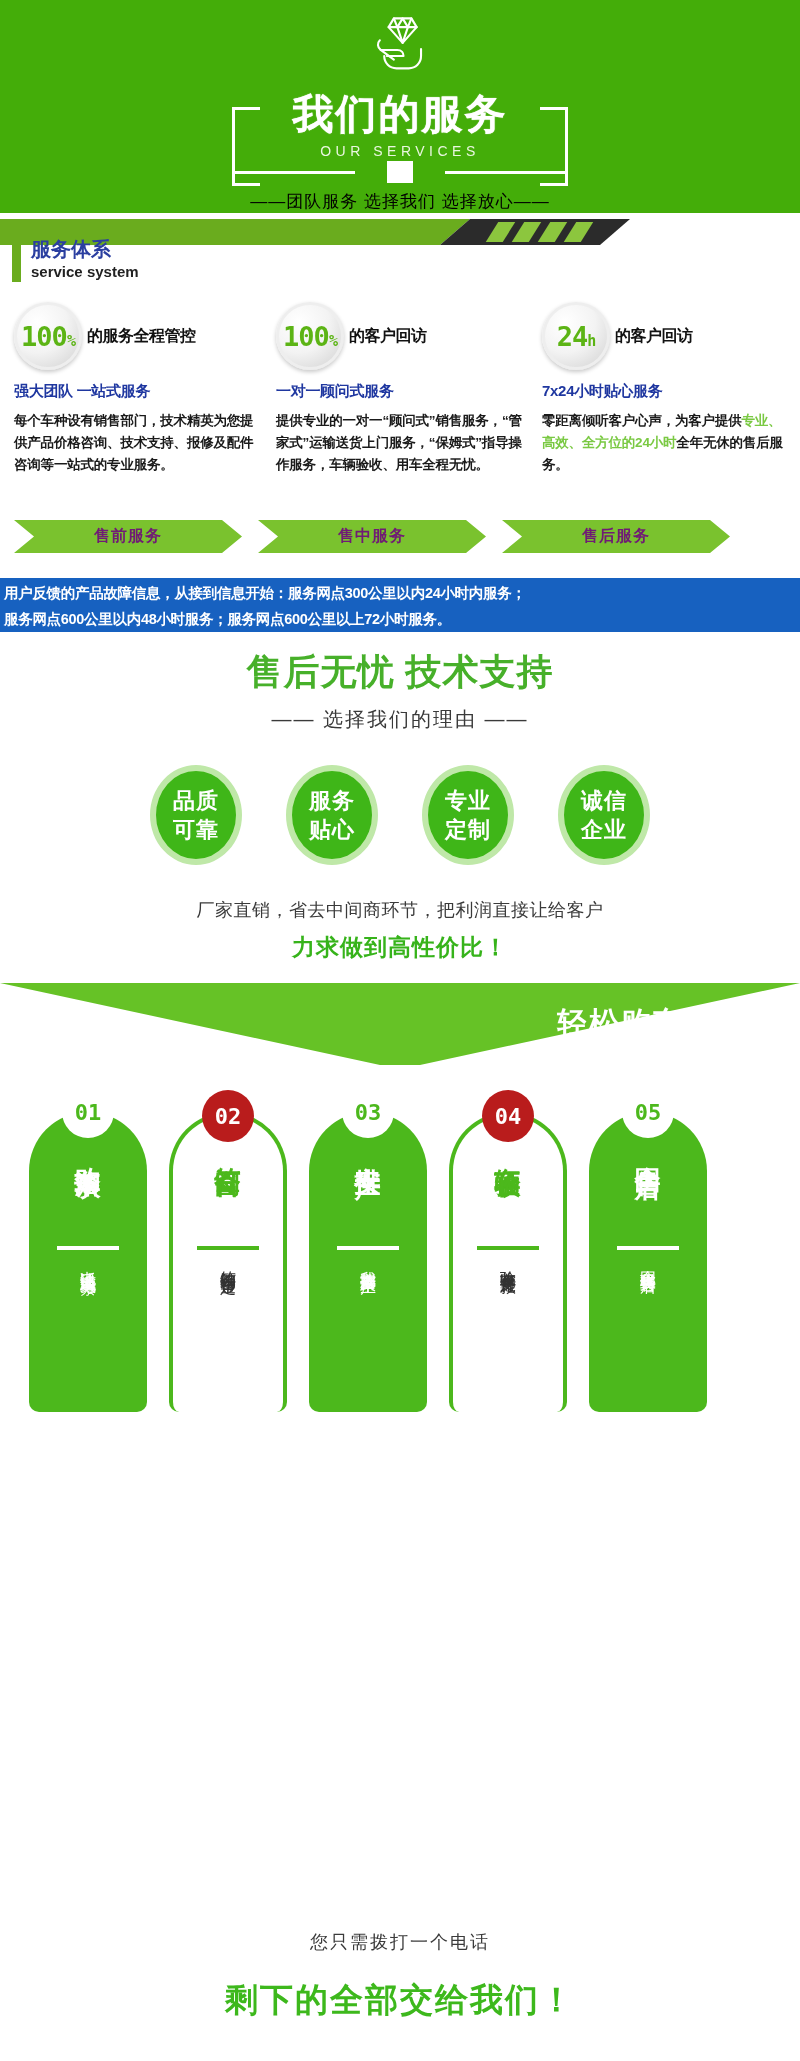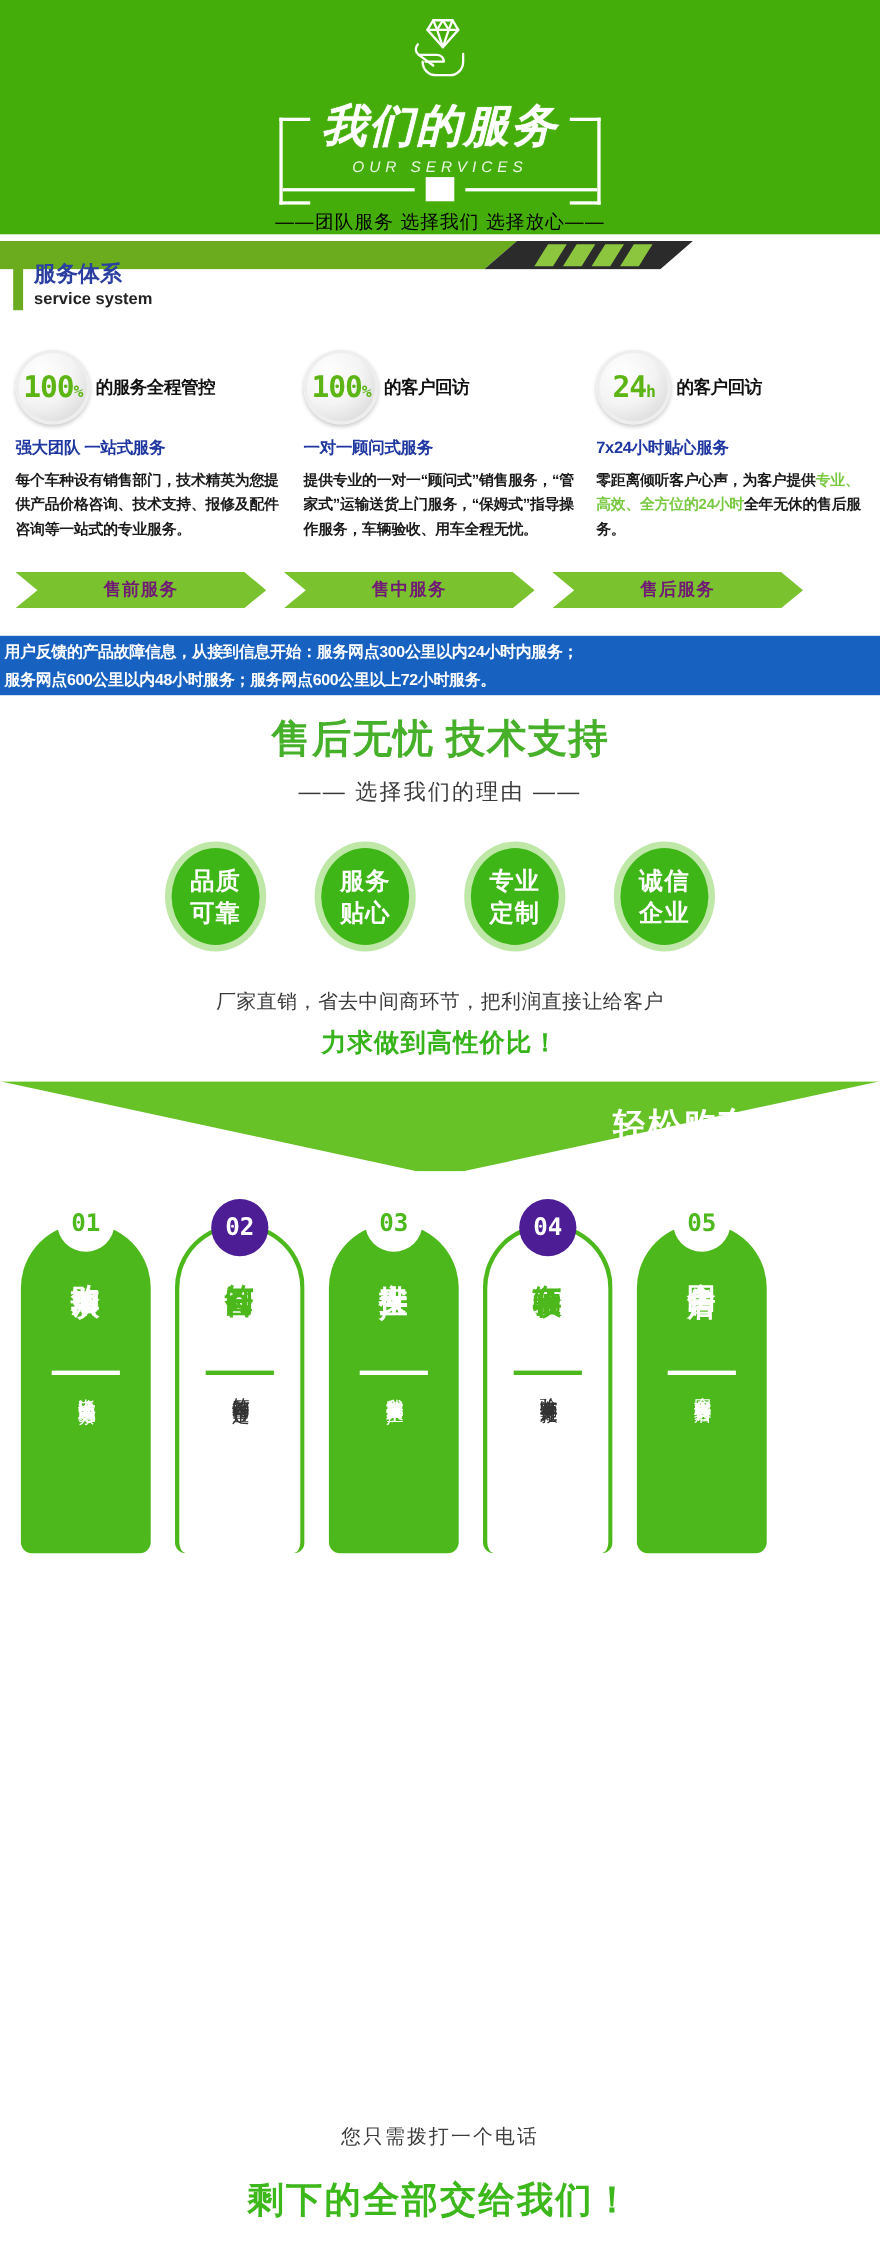--- a/index.html
+++ b/index.html
@@ -12,21 +12,21 @@
 
   
   .hero {
     position:absolute; left:0; top:0; width:800px; height:213px;
     background:#44ad09;
     display:flex; flex-direction:column; align-items:center;
   }
   .hero-icon { margin-top:14px; width:62px; height:74px; }
   .title-frame {
     position:relative; margin-top:4px;
-    width:292px; height:104px;font-style:italic;
+    width:336px; height:104px;
   }
   .title-frame .brL, .title-frame .brR {
     position:absolute; top:24px; width:28px; height:79px;
     border-top:3px solid #fff; border-bottom:3px solid #fff;
   }
   .title-frame .brL { left:0; border-left:3px solid #fff; }
   .title-frame .brR { right:0; border-right:3px solid #fff; }
   .title-frame .botL, .title-frame .botR {
     position:absolute; bottom:0; height:3px; background:#fff; width:120px;
   }
@@ -67,21 +67,21 @@
     transform:skewX(-32deg);
   }
 
   
   .sec-label { position:absolute; left:12px; top:238px; display:flex; gap:10px; }
   .sec-bar { width:9px; height:42px; background:#6aac1e; margin-top:2px; }
   .sec-cn { color:#2b3fa0; font-size:20px; font-weight:700; line-height:23px; }
   .sec-en { color:#222; font-size:15px; font-weight:700; line-height:19px; margin-top:1px; }
 
   
-  .cols { position:absolute; left:0; top:316px; width:800px; display:flex; }
+  .cols { position:absolute; left:0; top:300px; width:800px; display:flex; }
   .col { width:266px; padding:0 10px; }
   .col.c1 { padding-left:14px; }
   .badge-row { display:flex; align-items:center; height:72px; }
   .badge {
     width:68px; height:68px; border-radius:50%;
     background:radial-gradient(circle at 34% 30%, #ffffff 0%, #f3f3f3 46%, #dcdcdc 78%, #c9c9c9 100%);
     box-shadow:0 2px 4px rgba(0,0,0,.22), inset 0 0 0 3px #eee;
     display:flex; align-items:center; justify-content:center;
     flex:0 0 auto;
   }
@@ -139,39 +139,39 @@
     position:absolute; left:0; top:983px; width:800px; height:82px;
     background:#66c226;
     clip-path:polygon(0 0, 800px 0, 420px 82px, 380px 82px);
   }
   .bigarrow-label {
     position:absolute; left:0; top:1003px; width:800px; text-align:right;
     color:#fff; font-size:30px; font-weight:700; letter-spacing:2px;
   }
 
   
-  .steps { position:absolute; left:8px; top:1112px; width:764px; display:flex; gap:0; }
+  .steps { position:absolute; left:18px; top:1112px; width:764px; display:flex; gap:0; }
   .step { width:140px; position:relative; }
   .pill {
     width:118px; margin:0 auto; height:300px;
     border-radius:59px 59px 10px 10px;
     display:flex; flex-direction:column; align-items:center;
     padding-top:34px; position:relative;
   }
   .pill.fill { background:#4cb81c; }
   .pill.out  { background:#fff; border:4px solid #4cb81c; border-bottom:none; padding-top:30px; }
   .circ {
     position:absolute; top:-26px; left:50%; margin-left:-26px;
     width:52px; height:52px; border-radius:50%;
     display:flex; align-items:center; justify-content:center;
     font-size:22px; font-weight:700;
     font-family:"DejaVu Sans Mono","Liberation Mono",monospace;
   }
   .circ.fill { background:#fff; color:#4cb81c; }
-  .circ.out  { background:#4c1d95; color:#fff; }
+  .circ.out  { background:#b91c1c; color:#fff; }
   .ptitle {
     writing-mode:vertical-rl; text-orientation:upright;
     font-size:26px; font-weight:700; letter-spacing:2px; line-height:34px;
     height:92px; white-space:nowrap;
   }
   .pill.fill .ptitle { color:#fff; }
   .pill.out  .ptitle { color:#4cb81c; }
   .prule { width:62px; height:4px; margin:8px 0 8px 0; }
   .pill.fill .prule { background:#fff; }
   .pill.out  .prule { background:#4cb81c; }

